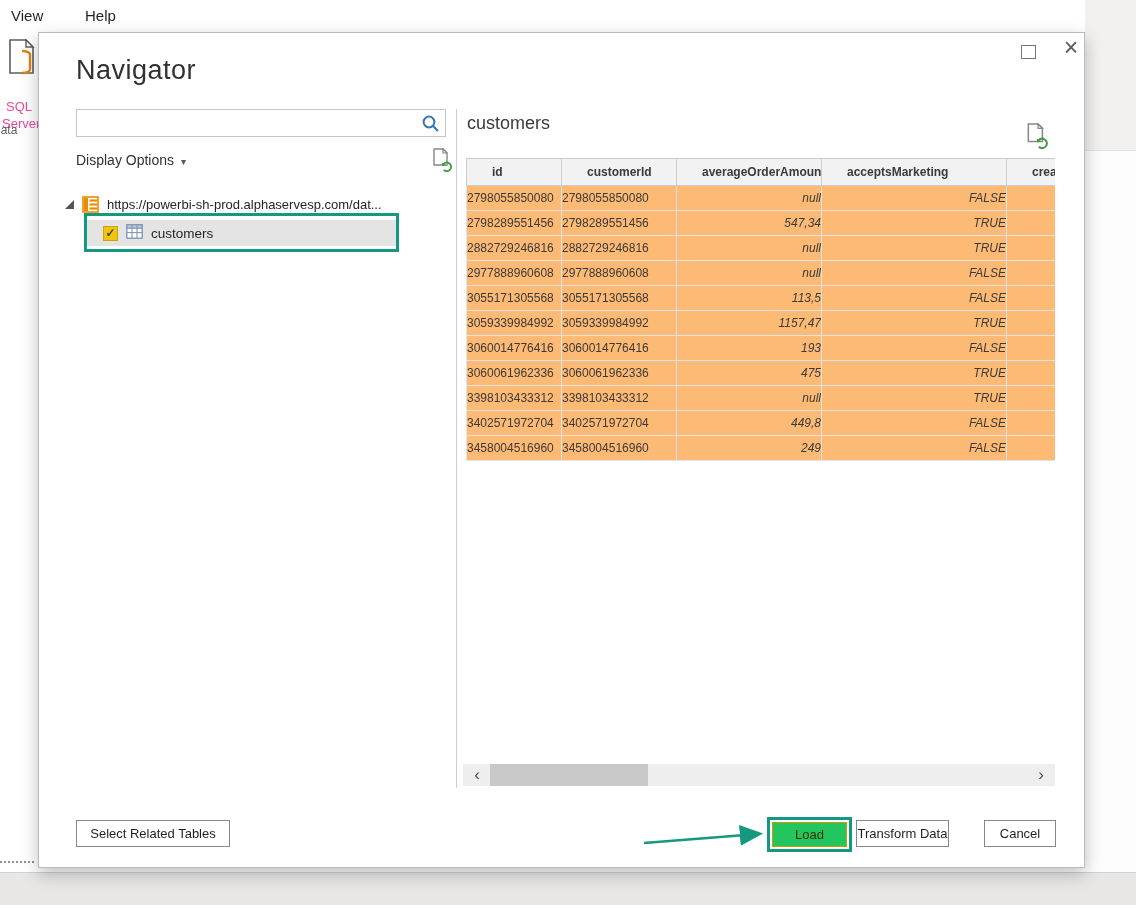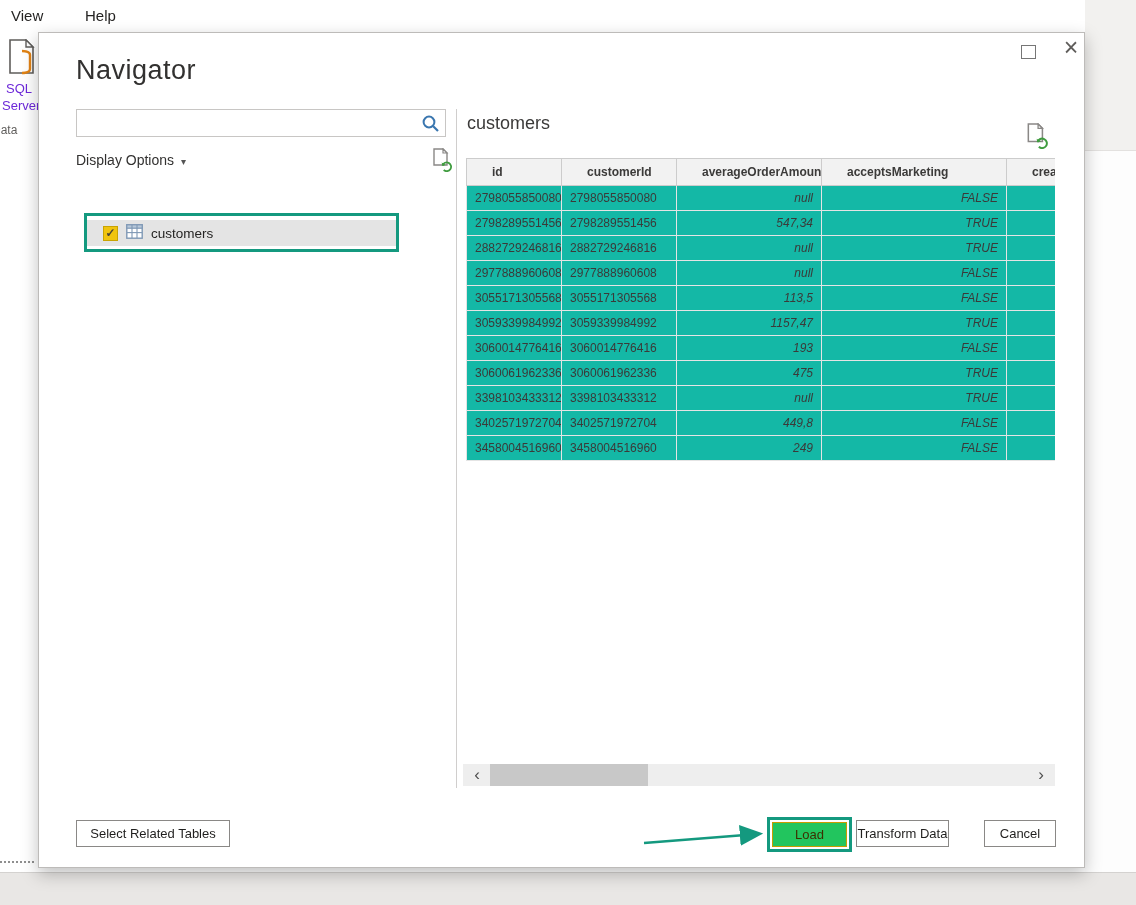--- a/index.html
+++ b/index.html
@@ -15,21 +15,21 @@
   .menu-view { left:11px; }
   .menu-help { left:85px; }
 
   .right-strip  { position:absolute; left:1085px; top:0; width:51px; height:150px; background:#f2f1ef; }
   .right-strip2 { position:absolute; left:1085px; top:150px; width:51px; height:722px; background:#fdfdfd; border-top:1px solid #e3e1df; }
   .bottom-strip { position:absolute; left:0; top:872px; width:1136px; height:33px; background:#e9e7e5; border-top:1px solid #d4d2d0; }
   .dotted-page-edge { position:absolute; left:0; top:861px; width:34px; border-top:2px dotted #8f8f8f; }
 
   .ribbon-frag { position:absolute; left:0; top:31px; width:38px; height:140px; background:#fff; overflow:hidden; }
   .sql-icon { position:absolute; left:8px; top:8px; }
-  .ribbon-label { position:absolute; width:60px; text-align:left; font-size:13px; color:#6d28d9; white-space:nowrap; }
+  .ribbon-label { position:absolute; width:60px; text-align:left; font-size:13px; color:#ec4899; white-space:nowrap;margin-top:18px; }
   .lab1 { left:6px; top:50px; }
   .lab2 { left:2px; top:67px; }
   .group-label { position:absolute; left:-8px; top:92px; font-size:12px; color:#605e5c; }
 
   
   .dialog {
     position:absolute; left:38px; top:32px; width:1047px; height:836px;
     background:#fff; border:1px solid #bdbbb9;
     box-shadow:0 6px 16px rgba(0,0,0,0.25);
   }
@@ -64,21 +64,21 @@
 
   .v-divider { position:absolute; left:417px; top:76px; width:1px; height:679px; background:#d0cecd; }
 
   
   .preview-title { position:absolute; left:428px; top:80px; font-size:18px; font-weight:400; color:#3b3a39; }
 
   .preview-wrap { position:absolute; left:427px; top:125px; width:589px; height:305px; overflow:hidden; }
   table.preview { border-collapse:collapse; table-layout:fixed; width:630px; font-size:12px; color:#3b3a39; }
   table.preview th { background:#f2f2f2; border:1px solid #cccccc; font-weight:bold; text-align:left;
                      padding:6px 25px; height:27px; white-space:nowrap; overflow:hidden; }
-  table.preview td { border:1px solid #e4e4e4; border-top:none; padding:4px 8px; height:25px; white-space:nowrap; overflow:hidden; background:#14b8a6; }
+  table.preview td { border:1px solid #e4e4e4; border-top:none; padding:4px 0; height:25px; white-space:nowrap; overflow:hidden; background:#fdba74; }
   table.preview td.num { text-align:right; font-style:italic; }
 
   
   .hscroll { position:absolute; left:424px; top:731px; width:592px; height:22px; background:#eeeeee; }
   .hs-arrow { position:absolute; top:0; width:24px; height:22px; font-size:17px; line-height:21px; text-align:center; color:#4f4f4f; cursor:pointer; }
   .hs-left { left:2px; } .hs-right { right:2px; }
   .hs-thumb { position:absolute; left:27px; top:0; width:158px; height:22px; background:#c8c8c8; cursor:grab; }
 
   
   .btn { position:absolute; height:27px; background:#fff; border:1px solid #8a8886; font-size:13px; color:#201f1e;
@@ -139,20 +139,37 @@
 
   <span class="refresh-icon ref-left">
     <svg width="22" height="24" viewBox="0 0 22 24">
       <path d="M3 1 h9 l4 4 v12 h-13 z" fill="#fff" stroke="#8a8886" stroke-width="1.4"></path>
       <path d="M12 1 l4 4 h-4 z" fill="#fff" stroke="#8a8886" stroke-width="1.2"></path>
       <path d="M11.5 17.5 a4.4 4.4 0 1 1 1.2 4.5" fill="none" stroke="#3f9c3f" stroke-width="1.8"></path>
       <path d="M10.6 14.6 l1 3.4 3.2 -1.1 z" fill="#3f9c3f"></path>
     </svg>
   </span>
 
+  <div class="tree-row1">
+    <span class="tw">
+      <svg width="9" height="9" viewBox="0 0 9 9">
+          <polygon points="9,0 9,9 0,9" fill="#555"></polygon>
+        </svg>
+    </span>
+    <span class="tw">
+      <svg width="17" height="17" viewBox="0 0 17 17">
+        <rect x="1" y="1" width="15" height="15" fill="#fff" stroke="#ed8b00" stroke-width="1.6"></rect>
+        <rect x="2" y="2" width="4" height="13" fill="#ed8b00"></rect>
+        <rect x="7.5" y="3.4" width="7.5" height="2.2" fill="#ed8b00"></rect>
+        <rect x="7.5" y="7.4" width="7.5" height="2.2" fill="#ed8b00"></rect>
+        <rect x="7.5" y="11.4" width="7.5" height="2.2" fill="#ed8b00"></rect>
+      </svg>
+    </span>
+    <span class="tree-url">https://powerbi-sh-prod.alphaservesp.com/dat...</span>
+  </div>
 
   <div class="tree-row2">
     <span class="checkbox">✓</span>
     <span>
       <svg width="17" height="15" viewBox="0 0 17 15">
         <rect x="0.8" y="0.8" width="15.4" height="13.4" fill="#fff" stroke="#7f98b5" stroke-width="1.4"></rect>
         <rect x="0.8" y="0.8" width="15.4" height="3.4" fill="#b9c9da" stroke="#7f98b5" stroke-width="1.2"></rect>
         <line x1="6" y1="1" x2="6" y2="14" stroke="#7f98b5" stroke-width="1.1"></line>
         <line x1="11" y1="1" x2="11" y2="14" stroke="#7f98b5" stroke-width="1.1"></line>
         <line x1="1" y1="8.6" x2="16" y2="8.6" stroke="#7f98b5" stroke-width="1.1"></line>

